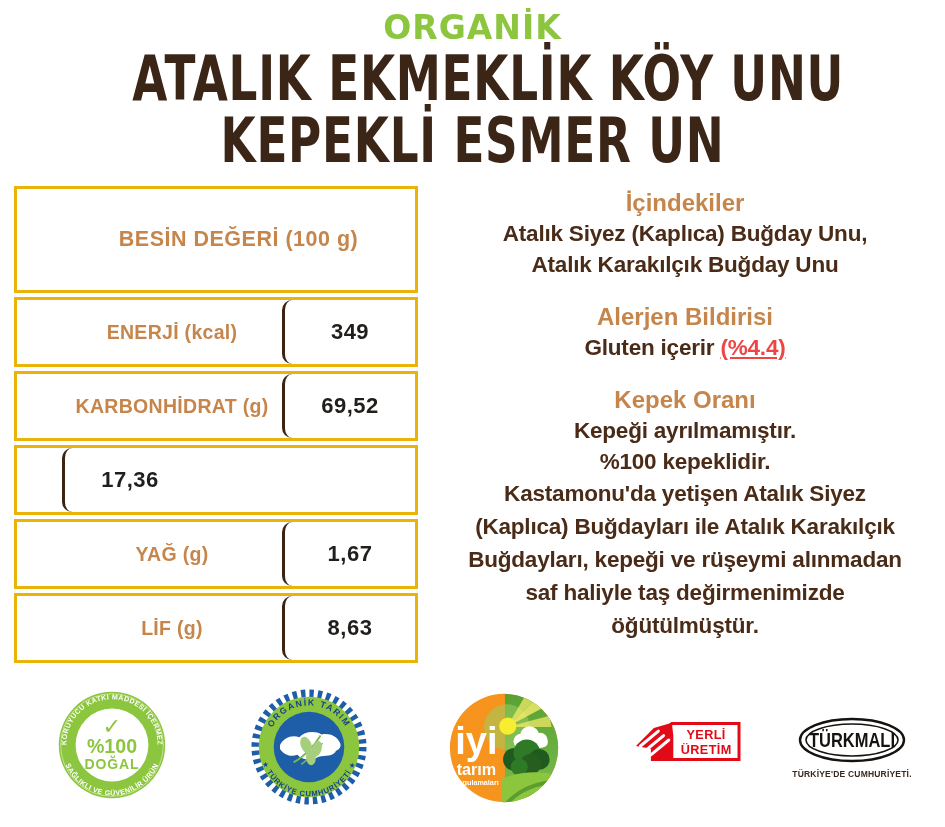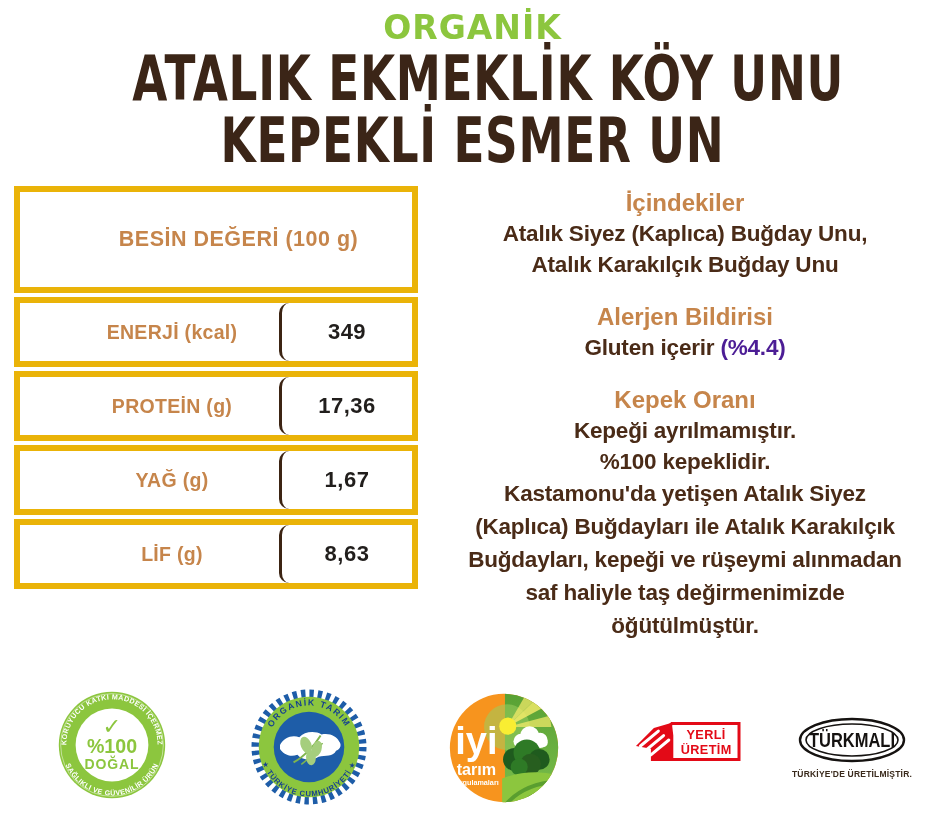--- a/index.html
+++ b/index.html
@@ -9,36 +9,36 @@
   
   .kicker{position:absolute;top:8px;left:0;width:100%;text-align:center;
           font-family:"DejaVu Sans",sans-serif;font-weight:800;font-size:33px;
           letter-spacing:1px;color:#8CC63E;}
   .title{position:absolute;top:48px;left:0;width:100%;text-align:center;color:#3B2517;}
   .tline{font-family:"DejaVu Sans",sans-serif;font-weight:bold;font-size:63px;line-height:62px;
          letter-spacing:1px;transform:scaleX(0.72);transform-origin:50% 50%;white-space:nowrap;}
 
   
   .ntable{position:absolute;left:14px;top:186px;width:404px;}
-  .trow{box-sizing:border-box;border:6px solid #eab308;height:70px;display:flex;
+  .trow{box-sizing:border-box;border:3px solid #eab308;height:70px;display:flex;
         margin-top:4px;background:#fff;padding-left:45px;}
   .trow.head{height:107px;margin-top:0;align-items:center;justify-content:center;}
   .hcell{color:#C6854B;font-weight:bold;font-size:21.5px;letter-spacing:.5px;}
   .cl{flex:1;display:flex;align-items:center;justify-content:center;color:#C6854B;
       font-weight:bold;font-size:19.5px;letter-spacing:.3px;}
   .cv{box-sizing:border-box;width:133px;border-left:3px solid #3C2413;display:flex;
       align-items:center;justify-content:center;color:#211E1C;font-weight:bold;
       font-size:22px;letter-spacing:.5px;border-radius:10px;}
 
   
   .info{position:absolute;left:425px;top:188px;width:520px;text-align:center;color:#4A2B17;}
   .info-h{color:#C6854B;font-size:24px;font-weight:bold;line-height:30px;margin-top:22px;text-align:center;}
   .info-h.first{margin-top:0;}
   .iline{font-size:22.5px;font-weight:bold;line-height:31px;letter-spacing:-.2px;}
-  .hl{color:#4c1d95;}
+  .hl{color:#ef4444;text-decoration:underline;}
   .para{}
   .pline{font-size:22.5px;font-weight:bold;line-height:33px;letter-spacing:-.2px;}
 
   
   .badge{position:absolute;}
   .turk-caption{position:absolute;left:772px;top:769px;width:160px;text-align:center;
                 font-size:8.5px;font-weight:bold;letter-spacing:.2px;color:#3A2A1C;}
 </style>
 </head>
 <body>
@@ -53,21 +53,24 @@
 
   <div class="ntable">
     <div class="trow head">
       <div class="hcell">BESİN DEĞERİ (100 g)</div>
     </div>
     <div class="trow">
       <div class="cl">ENERJİ (kcal)</div>
       <div class="cv">349</div>
     </div>
     <div class="trow">
-      <div class="cl">PROTEİN (g)</div>
+      <div class="cl">KARBONHİDRAT (g)</div>
+      <div class="cv">69,52</div>
+    </div>
+    <div class="trow">
       <div class="cv">17,36</div>
     </div>
     <div class="trow">
       <div class="cl">YAĞ (g)</div>
       <div class="cv">1,67</div>
     </div>
     <div class="trow">
       <div class="cl">LİF (g)</div>
       <div class="cv">8,63</div>
     </div>
@@ -199,15 +202,15 @@
     </svg>
   </div>
 
   <div class="badge" style="left:796px;top:716px;">
     <svg width="112" height="50" viewBox="0 0 112 50">
       <ellipse cx="56" cy="24" rx="52" ry="21" fill="none" stroke="#151210" stroke-width="2.4"></ellipse>
       <ellipse cx="56" cy="24" rx="46" ry="16" fill="none" stroke="#151210" stroke-width="1.6"></ellipse>
       <text x="56" y="31" font-size="21" font-weight="bold" fill="#151210" text-anchor="middle" textLength="86" lengthAdjust="spacingAndGlyphs">TÜRKMALI</text>
     </svg>
   </div>
-  <div class="turk-caption">TÜRKİYE'DE ÜRETİLMİŞTİR.</div>
+  <div class="turk-caption">TÜRKİYE'DE CUMHURİYETİ.</div>
 
 </div>
 
 </body></html>

